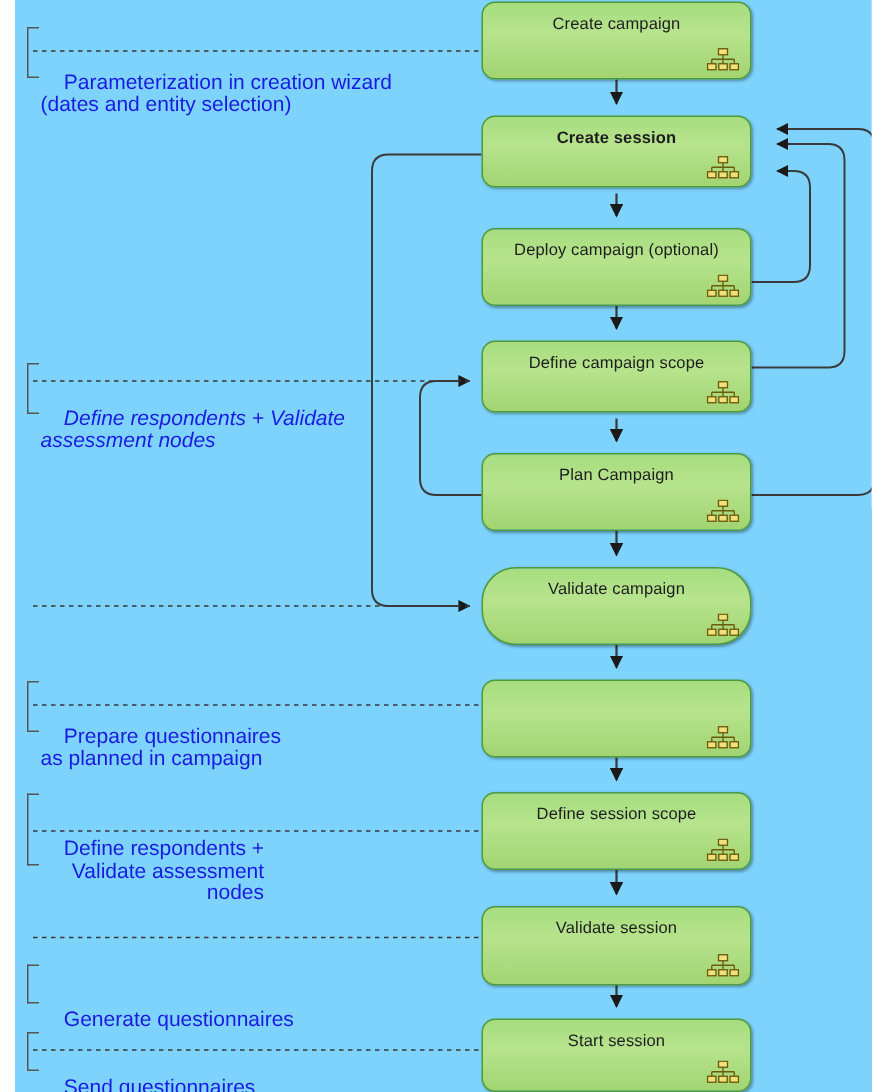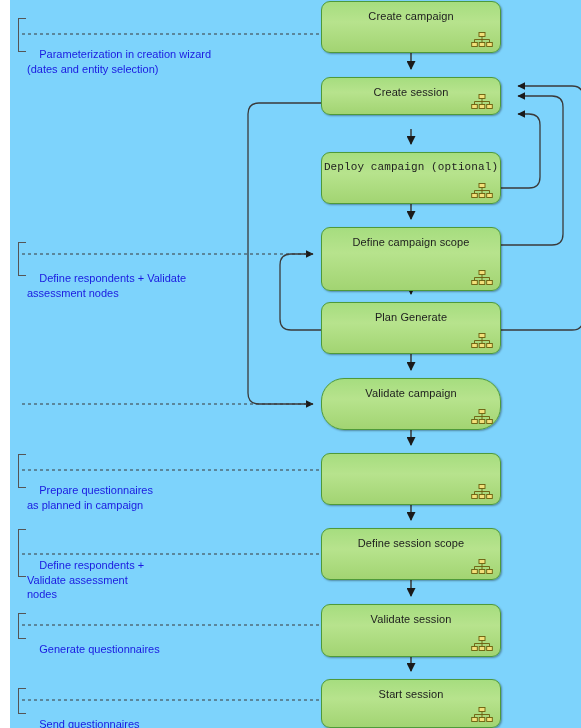--- a/index.html
+++ b/index.html
@@ -32,21 +32,21 @@
     position:absolute;
     right:7px;bottom:4px;
     width:22px;height:16px;
   }
 
   
   .note{
     position:absolute;
     z-index:7;
     color:#1a1ae0;
-    font-size:11px;
+    font-size:14px;
     line-height:14.5px;
     white-space:pre;
     padding-left:9px;
   }
   .note .brk{
     position:absolute;
     left:0;top:0;
     width:8px;
     border:1.6px solid #555;
     border-right:none;
@@ -127,55 +127,55 @@
     <div class="label">Create campaign</div>
     <svg class="hier-icon" viewBox="0 0 22 16">
       <rect x="8" y="0.5" width="6" height="4" fill="#f2e07a" stroke="#6b5c0c" stroke-width="0.9"></rect>
       <path d="M11,4.5 L11,7.5 M3.5,7.5 L18.5,7.5 M3.5,7.5 L3.5,10.5 M11,7.5 L11,10.5 M18.5,7.5 L18.5,10.5" stroke="#6b5c0c" stroke-width="0.9" fill="none"></path>
       <rect x="0.7" y="10.5" width="5.6" height="4" fill="#f2e07a" stroke="#6b5c0c" stroke-width="0.9"></rect>
       <rect x="8.2" y="10.5" width="5.6" height="4" fill="#f2e07a" stroke="#6b5c0c" stroke-width="0.9"></rect>
       <rect x="15.7" y="10.5" width="5.6" height="4" fill="#f2e07a" stroke="#6b5c0c" stroke-width="0.9"></rect>
     </svg>
   </div>
 
-  <div class="node" style="left:311px;top:77px;width:180px;height:38px;">
+  <div class="node" style="left:311px;top:77px;width:180px;height:48px;font-weight:bold;">
     <div class="label">Create session</div>
     <svg class="hier-icon" viewBox="0 0 22 16">
       <rect x="8" y="0.5" width="6" height="4" fill="#f2e07a" stroke="#6b5c0c" stroke-width="0.9"></rect>
       <path d="M11,4.5 L11,7.5 M3.5,7.5 L18.5,7.5 M3.5,7.5 L3.5,10.5 M11,7.5 L11,10.5 M18.5,7.5 L18.5,10.5" stroke="#6b5c0c" stroke-width="0.9" fill="none"></path>
       <rect x="0.7" y="10.5" width="5.6" height="4" fill="#f2e07a" stroke="#6b5c0c" stroke-width="0.9"></rect>
       <rect x="8.2" y="10.5" width="5.6" height="4" fill="#f2e07a" stroke="#6b5c0c" stroke-width="0.9"></rect>
       <rect x="15.7" y="10.5" width="5.6" height="4" fill="#f2e07a" stroke="#6b5c0c" stroke-width="0.9"></rect>
     </svg>
   </div>
 
-  <div class="node" style="left:311px;top:152px;width:180px;height:52px;font-family:Liberation Mono, monospace;">
+  <div class="node" style="left:311px;top:152px;width:180px;height:52px;">
     <div class="label">Deploy campaign (optional)</div>
     <svg class="hier-icon" viewBox="0 0 22 16">
       <rect x="8" y="0.5" width="6" height="4" fill="#f2e07a" stroke="#6b5c0c" stroke-width="0.9"></rect>
       <path d="M11,4.5 L11,7.5 M3.5,7.5 L18.5,7.5 M3.5,7.5 L3.5,10.5 M11,7.5 L11,10.5 M18.5,7.5 L18.5,10.5" stroke="#6b5c0c" stroke-width="0.9" fill="none"></path>
       <rect x="0.7" y="10.5" width="5.6" height="4" fill="#f2e07a" stroke="#6b5c0c" stroke-width="0.9"></rect>
       <rect x="8.2" y="10.5" width="5.6" height="4" fill="#f2e07a" stroke="#6b5c0c" stroke-width="0.9"></rect>
       <rect x="15.7" y="10.5" width="5.6" height="4" fill="#f2e07a" stroke="#6b5c0c" stroke-width="0.9"></rect>
     </svg>
   </div>
 
-  <div class="node" style="left:311px;top:227px;width:180px;height:64px;">
+  <div class="node" style="left:311px;top:227px;width:180px;height:48px;">
     <div class="label">Define campaign scope</div>
     <svg class="hier-icon" viewBox="0 0 22 16">
       <rect x="8" y="0.5" width="6" height="4" fill="#f2e07a" stroke="#6b5c0c" stroke-width="0.9"></rect>
       <path d="M11,4.5 L11,7.5 M3.5,7.5 L18.5,7.5 M3.5,7.5 L3.5,10.5 M11,7.5 L11,10.5 M18.5,7.5 L18.5,10.5" stroke="#6b5c0c" stroke-width="0.9" fill="none"></path>
       <rect x="0.7" y="10.5" width="5.6" height="4" fill="#f2e07a" stroke="#6b5c0c" stroke-width="0.9"></rect>
       <rect x="8.2" y="10.5" width="5.6" height="4" fill="#f2e07a" stroke="#6b5c0c" stroke-width="0.9"></rect>
       <rect x="15.7" y="10.5" width="5.6" height="4" fill="#f2e07a" stroke="#6b5c0c" stroke-width="0.9"></rect>
     </svg>
   </div>
 
   <div class="node" style="left:311px;top:302px;width:180px;height:52px;">
-    <div class="label">Plan Generate</div>
+    <div class="label">Plan Campaign</div>
     <svg class="hier-icon" viewBox="0 0 22 16">
       <rect x="8" y="0.5" width="6" height="4" fill="#f2e07a" stroke="#6b5c0c" stroke-width="0.9"></rect>
       <path d="M11,4.5 L11,7.5 M3.5,7.5 L18.5,7.5 M3.5,7.5 L3.5,10.5 M11,7.5 L11,10.5 M18.5,7.5 L18.5,10.5" stroke="#6b5c0c" stroke-width="0.9" fill="none"></path>
       <rect x="0.7" y="10.5" width="5.6" height="4" fill="#f2e07a" stroke="#6b5c0c" stroke-width="0.9"></rect>
       <rect x="8.2" y="10.5" width="5.6" height="4" fill="#f2e07a" stroke="#6b5c0c" stroke-width="0.9"></rect>
       <rect x="15.7" y="10.5" width="5.6" height="4" fill="#f2e07a" stroke="#6b5c0c" stroke-width="0.9"></rect>
     </svg>
   </div>
 
   <div class="node" style="left:311px;top:378px;width:180px;height:52px;border-radius:23px;">
@@ -231,41 +231,41 @@
       <rect x="15.7" y="10.5" width="5.6" height="4" fill="#f2e07a" stroke="#6b5c0c" stroke-width="0.9"></rect>
     </svg>
   </div>
 
   <div class="note" style="left:8px;top:18px;">
     <span class="brk" style="height:34px;"></span>
     <span>Parameterization in creation wizard
 (dates and entity selection)</span>
   </div>
 
-  <div class="note" style="left:8px;top:242px;">
+  <div class="note" style="left:8px;top:242px;font-style:italic;">
     <span class="brk" style="height:34px;"></span>
     <span>Define respondents + Validate
 assessment nodes</span>
   </div>
 
 
   <div class="note" style="left:8px;top:454px;">
     <span class="brk" style="height:34px;"></span>
     <span>Prepare questionnaires
 as planned in campaign</span>
   </div>
 
-  <div class="note" style="left:8px;top:529px;">
+  <div class="note" style="left:8px;top:529px;text-align:right;">
     <span class="brk" style="height:48px;"></span>
     <span>Define respondents +
 Validate assessment
 nodes</span>
   </div>
 
-  <div class="note" style="left:8px;top:613px;">
+  <div class="note" style="left:8px;top:643px;">
     <span class="brk" style="height:26px;"></span>
     <span>Generate questionnaires</span>
   </div>
 
   <div class="note" style="left:8px;top:688px;">
     <span class="brk" style="height:26px;"></span>
     <span>Send questionnaires</span>
   </div>
 
 </div>

